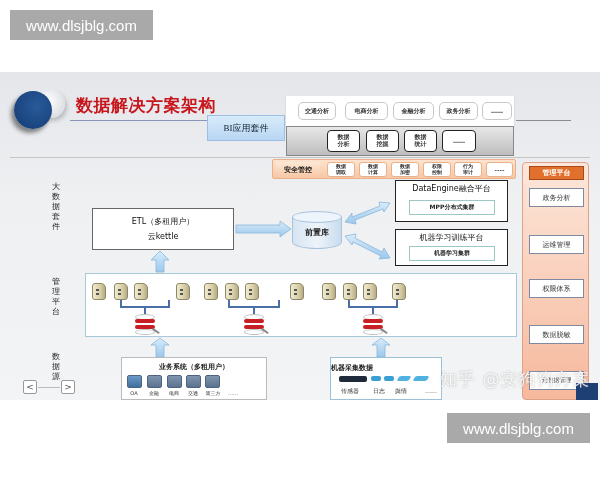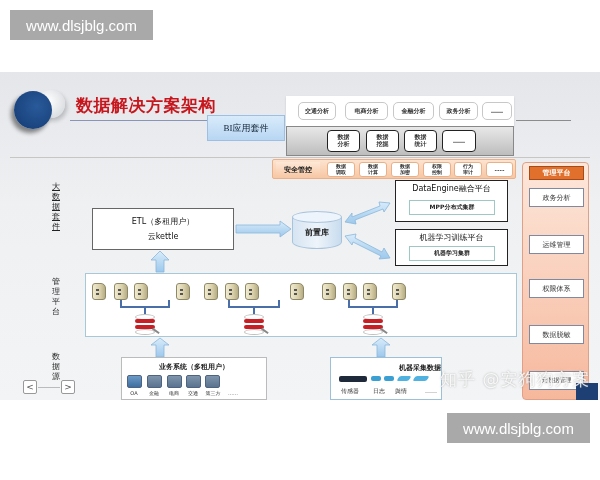--- a/index.html
+++ b/index.html
@@ -44,21 +44,21 @@
 .redb{position:absolute;width:20px;height:22px;}
 .redb .l{position:absolute;left:0;width:20px;height:6px;border-radius:50%;background:#fff;border:1px solid #c0c0c0;}
 .redb .r{position:absolute;left:0;width:20px;height:4px;background:#c81e24;border-radius:3px;}
 .redb .mag{position:absolute;left:17px;top:16px;width:8px;height:1.5px;background:#888;transform:rotate(35deg);}
 .biz-box{position:absolute;left:121px;top:285px;width:146px;height:43px;background:#fff;border:1px solid #bbb;}
 .biz-title{position:absolute;left:0;top:4px;width:100%;text-align:center;font-size:7px;font-weight:bold;color:#222;font-family:"DejaVu Serif",serif;}
 .biz-db{position:absolute;top:17px;width:15px;height:13px;background:linear-gradient(180deg,#7f95ad,#5b738f);border-radius:2px;border:1px solid #4d6380;}
 .biz-db.first{background:linear-gradient(180deg,#6c9ac7,#3e6f9f);}
 .biz-lbl{position:absolute;top:32px;font-size:5px;color:#333;width:20px;text-align:center;}
 .mach-box{position:absolute;left:330px;top:285px;width:112px;height:43px;background:#fff;border:1px solid #9cc0d8;}
-.mach-title{position:absolute;left:0;top:5px;width:100%;text-align:right;font-size:7px;font-weight:bold;color:#222;font-family:Liberation Serif, serif;}
+.mach-title{position:absolute;left:0;top:5px;width:100%;text-align:left;font-size:7px;font-weight:bold;color:#222;font-family:Liberation Serif, serif;}
 .dev{position:absolute;top:18px;height:5px;border-radius:2px;}
 .mach-lbl{position:absolute;top:29px;font-size:6px;color:#333;font-family:"DejaVu Serif",serif;}
 .nav-btn{position:absolute;top:308px;width:14px;height:14px;background:#fff;border:1px solid #999;border-radius:2px;font-size:9px;color:#555;display:flex;align-items:center;justify-content:center;}
 .nav-line{position:absolute;left:38px;top:315px;width:22px;height:1px;background:#bbb;}
 .zh-wm{position:absolute;left:440px;top:296px;font-size:17px;color:rgba(255,255,255,.85);text-shadow:0 0 2px rgba(120,120,120,.6);letter-spacing:1px;z-index:5;}
 .corner{position:absolute;left:576px;top:311px;width:22px;height:20px;background:#1d3f73;}
 </style>
 </head>
 <body>
 
@@ -109,21 +109,21 @@
 
   <div class="mgmt">
     <div class="mgmt-title">管理平台</div>
     <div class="mgmt-item" style="top:25px;">政务分析</div>
     <div class="mgmt-item" style="top:72px;">运维管理</div>
     <div class="mgmt-item" style="top:116px;">权限体系</div>
     <div class="mgmt-item" style="top:162px;">数据脱敏</div>
     <div class="mgmt-item" style="top:208px;font-size:6px;">元数据管理</div>
   </div>
 
-  <div class="vlabel" style="left:51px;top:110px;text-decoration:underline;">大数据套件</div>
+  <div class="vlabel" style="left:51px;top:110px;">大数据套件</div>
   <div class="vlabel" style="left:51px;top:205px;">管理平台</div>
   <div class="vlabel" style="left:51px;top:280px;">数据源</div>
 
   <div class="etl">
     <span>ETL（多租用户）</span>
     <span>云kettle</span>
   </div>
 
   <svg style="position:absolute;left:0;top:0;width:600px;height:328px;">
     <defs>

